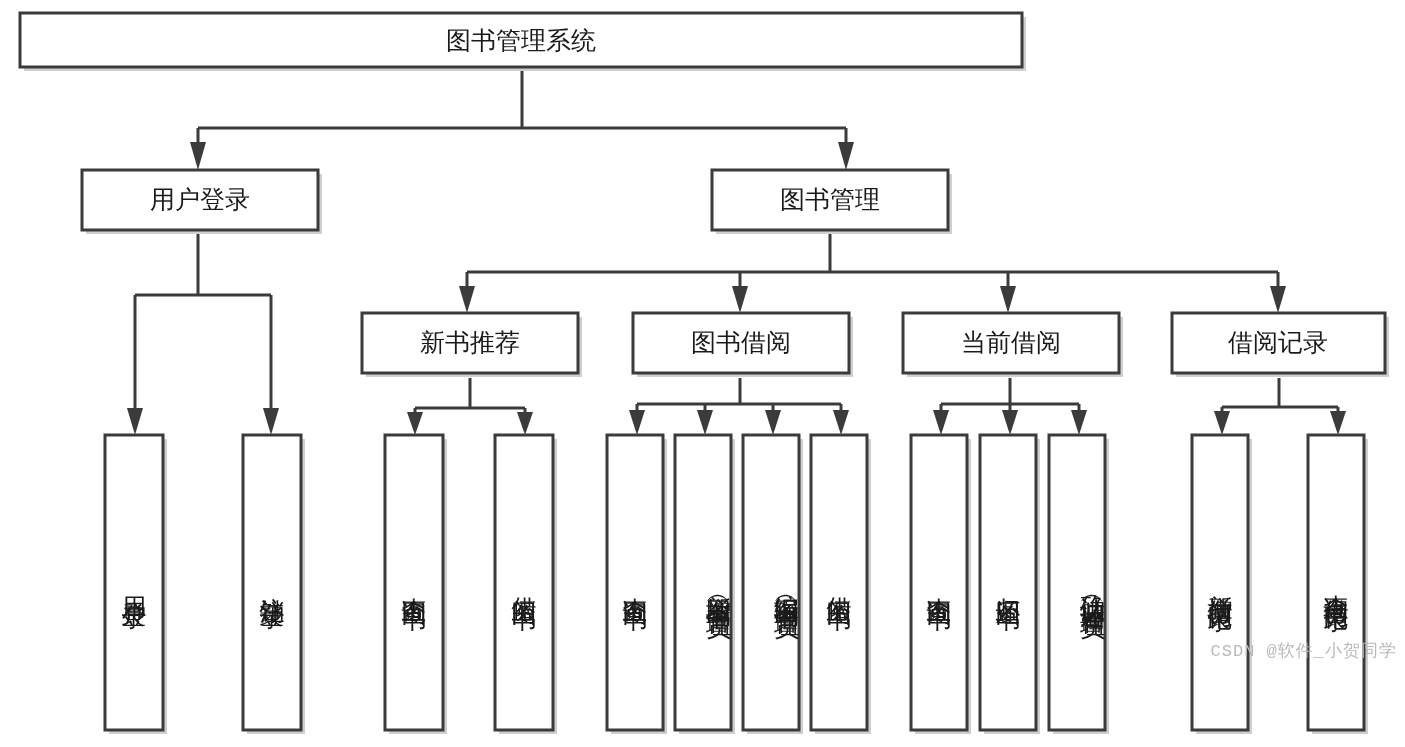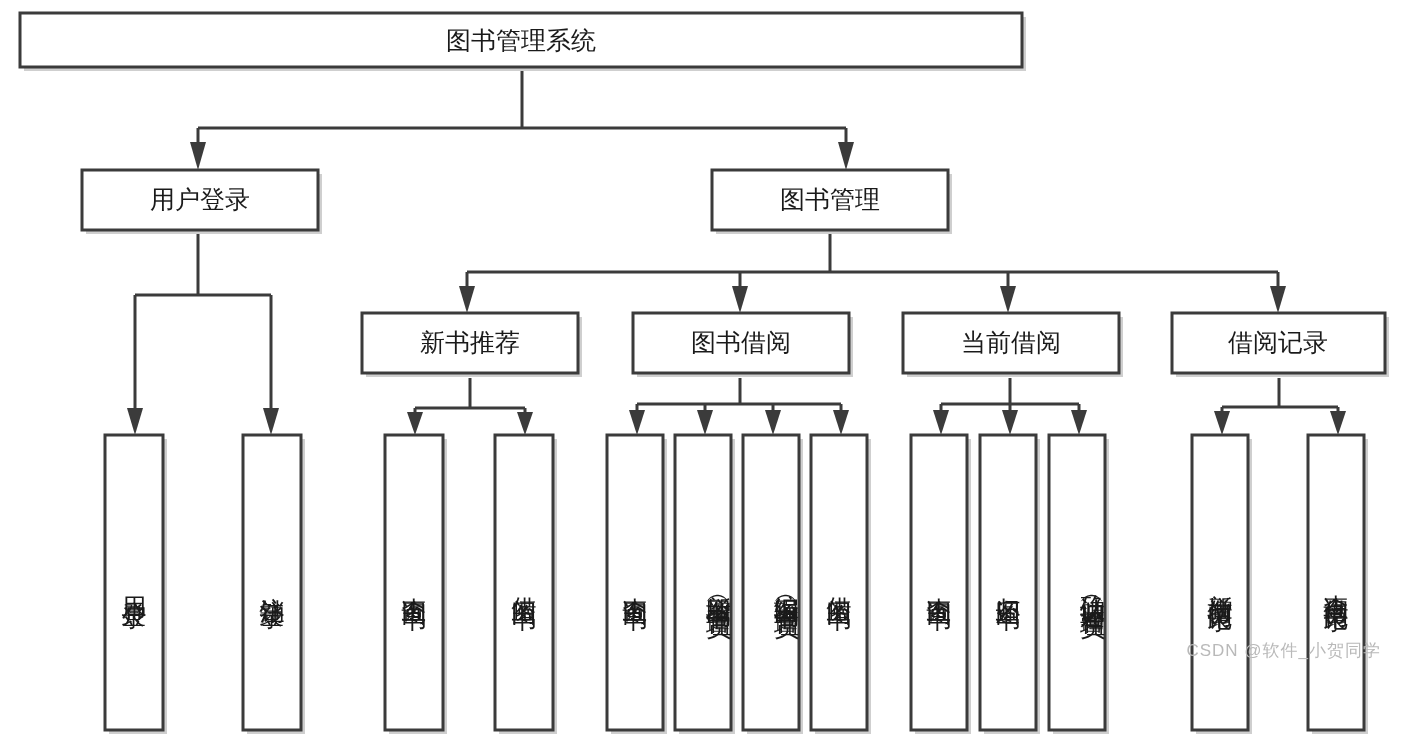--- a/index.html
+++ b/index.html
@@ -23,22 +23,22 @@
     writing-mode:vertical-rl;
     text-orientation:upright;
     font-family:"Liberation Sans","DejaVu Sans",sans-serif;
     font-size:25px;color:#1a1a1a;
     letter-spacing:3px;
     line-height:1;
     white-space:nowrap;
     pointer-events:none;
   }
   .watermark{
-    position:absolute;right:24px;bottom:4px;
-    font-family:Liberation Sans, sans-serif;
+    position:absolute;right:8px;bottom:4px;
+    font-family:Liberation Mono, monospace;
     font-size:17px;color:#b9b9b9;letter-spacing:1px;white-space:nowrap;
   }
 </style>
 </head>
 <body>
 
 <div id="diagram-root">
 
   <svg id="tree" viewBox="0 0 1405 747">
 

